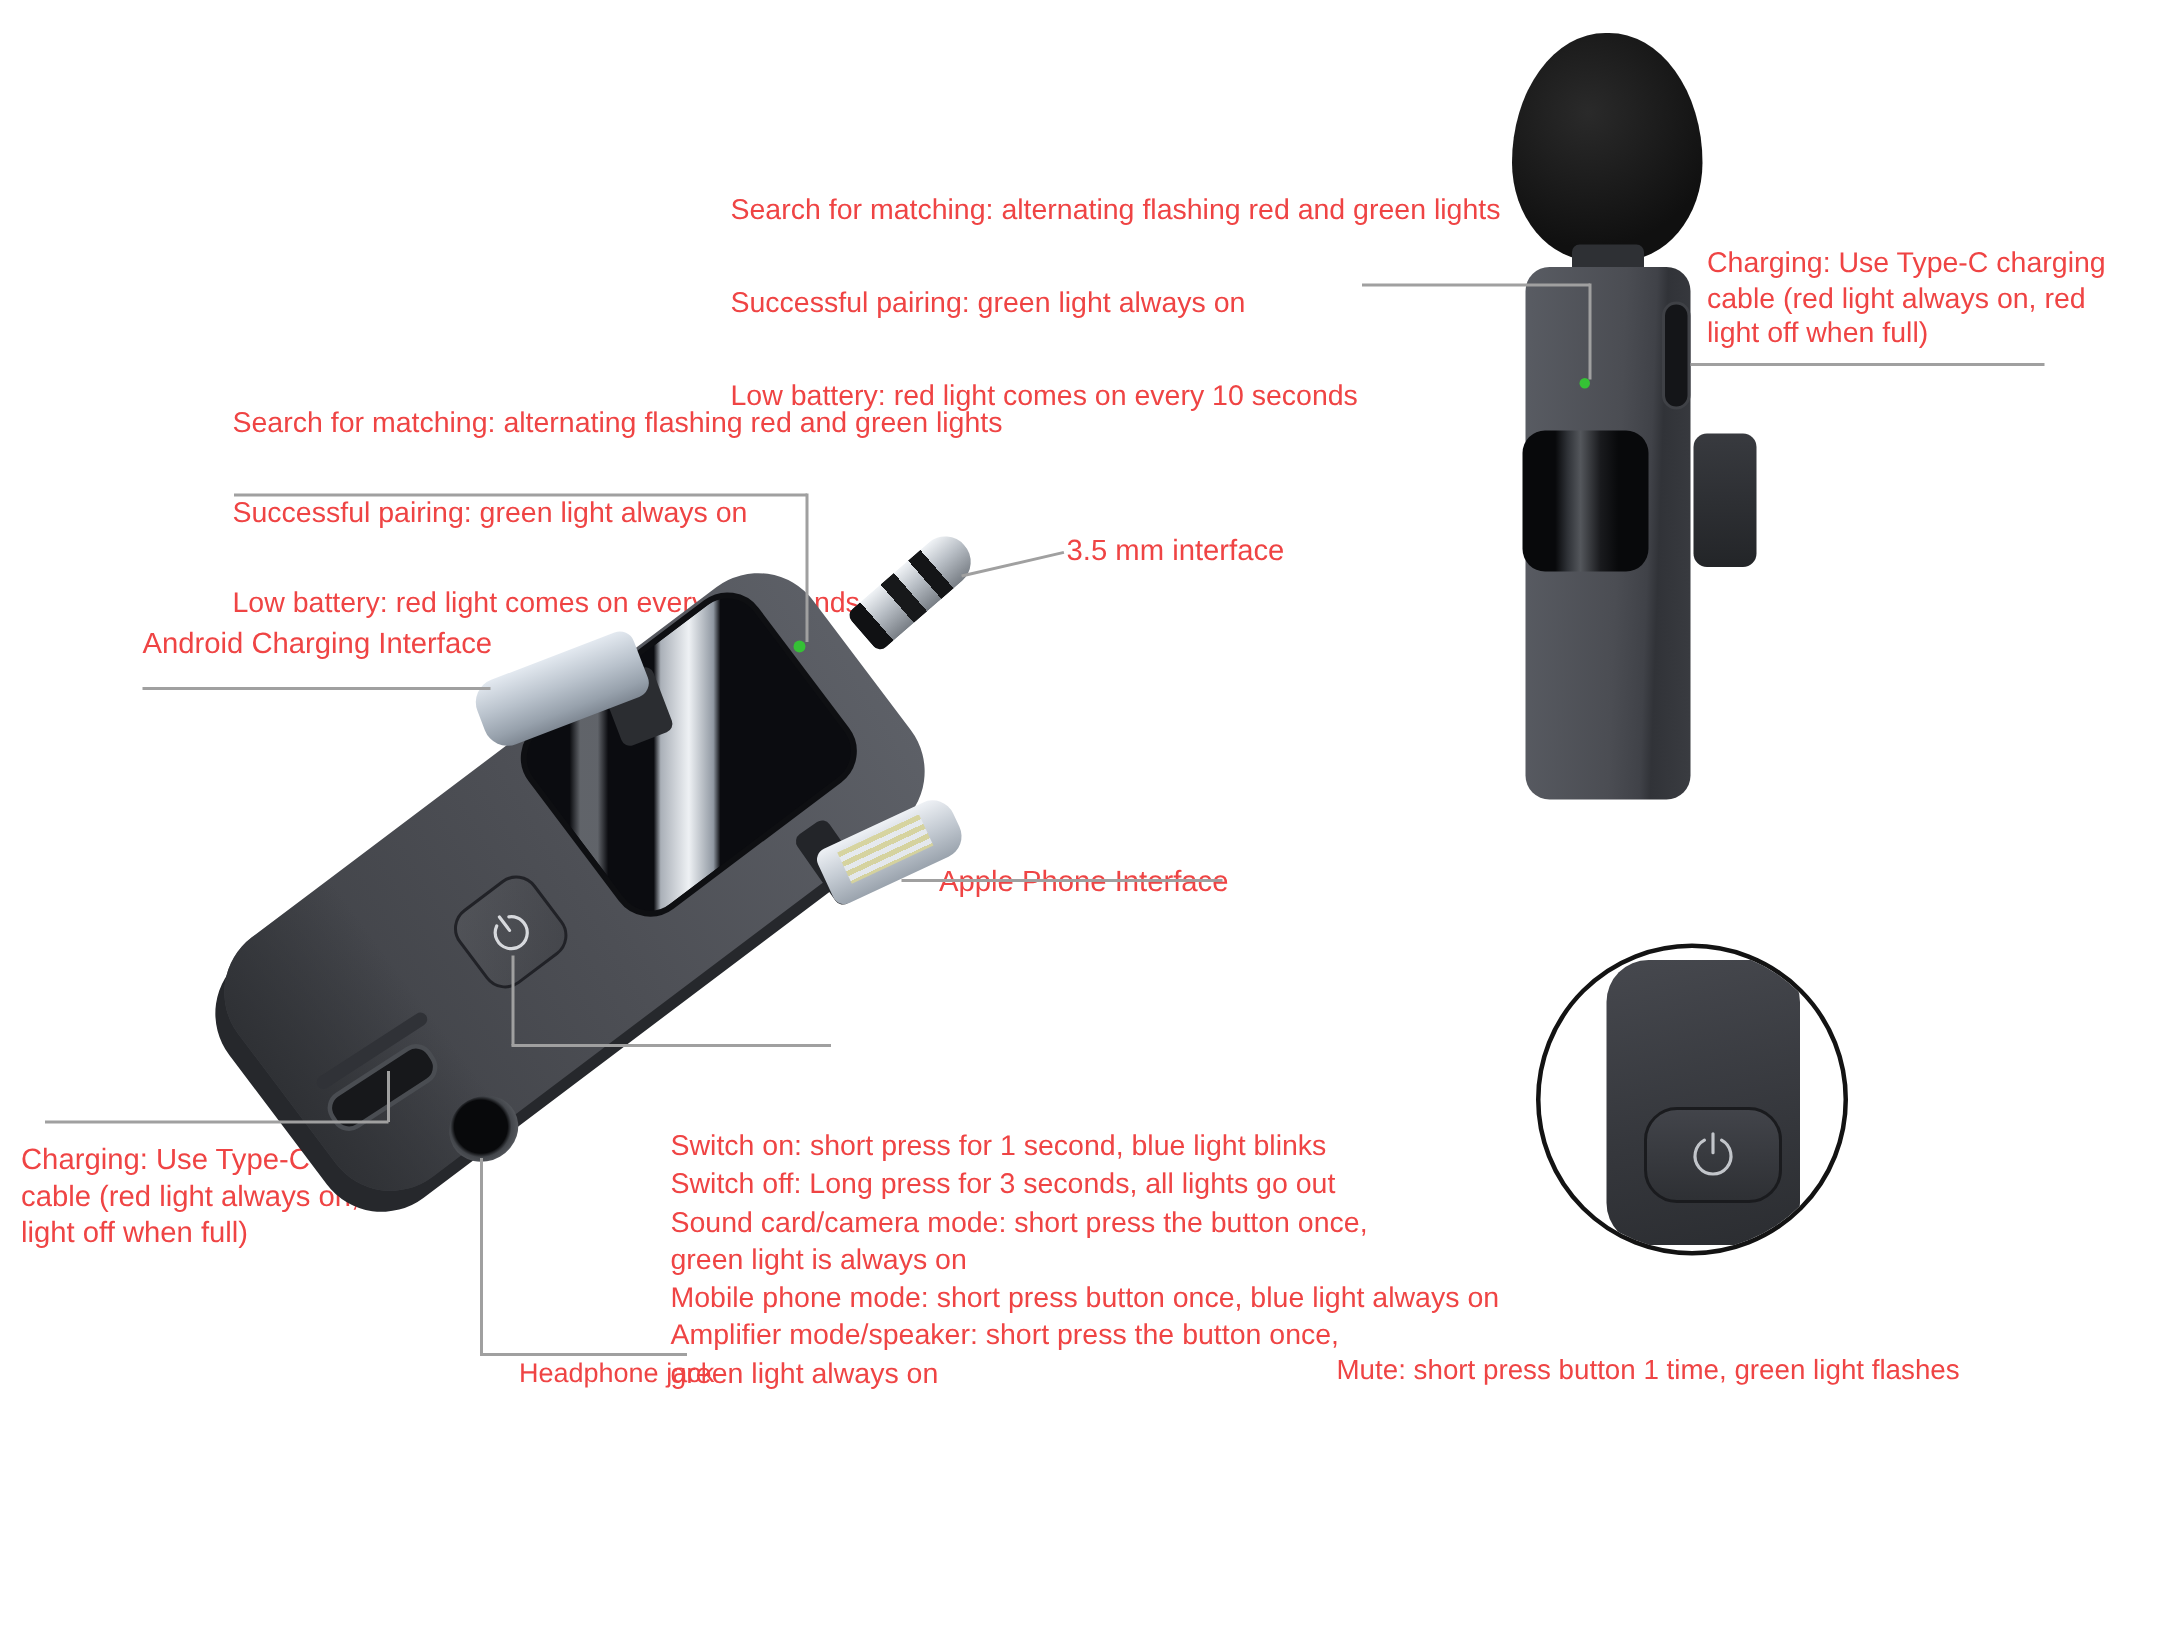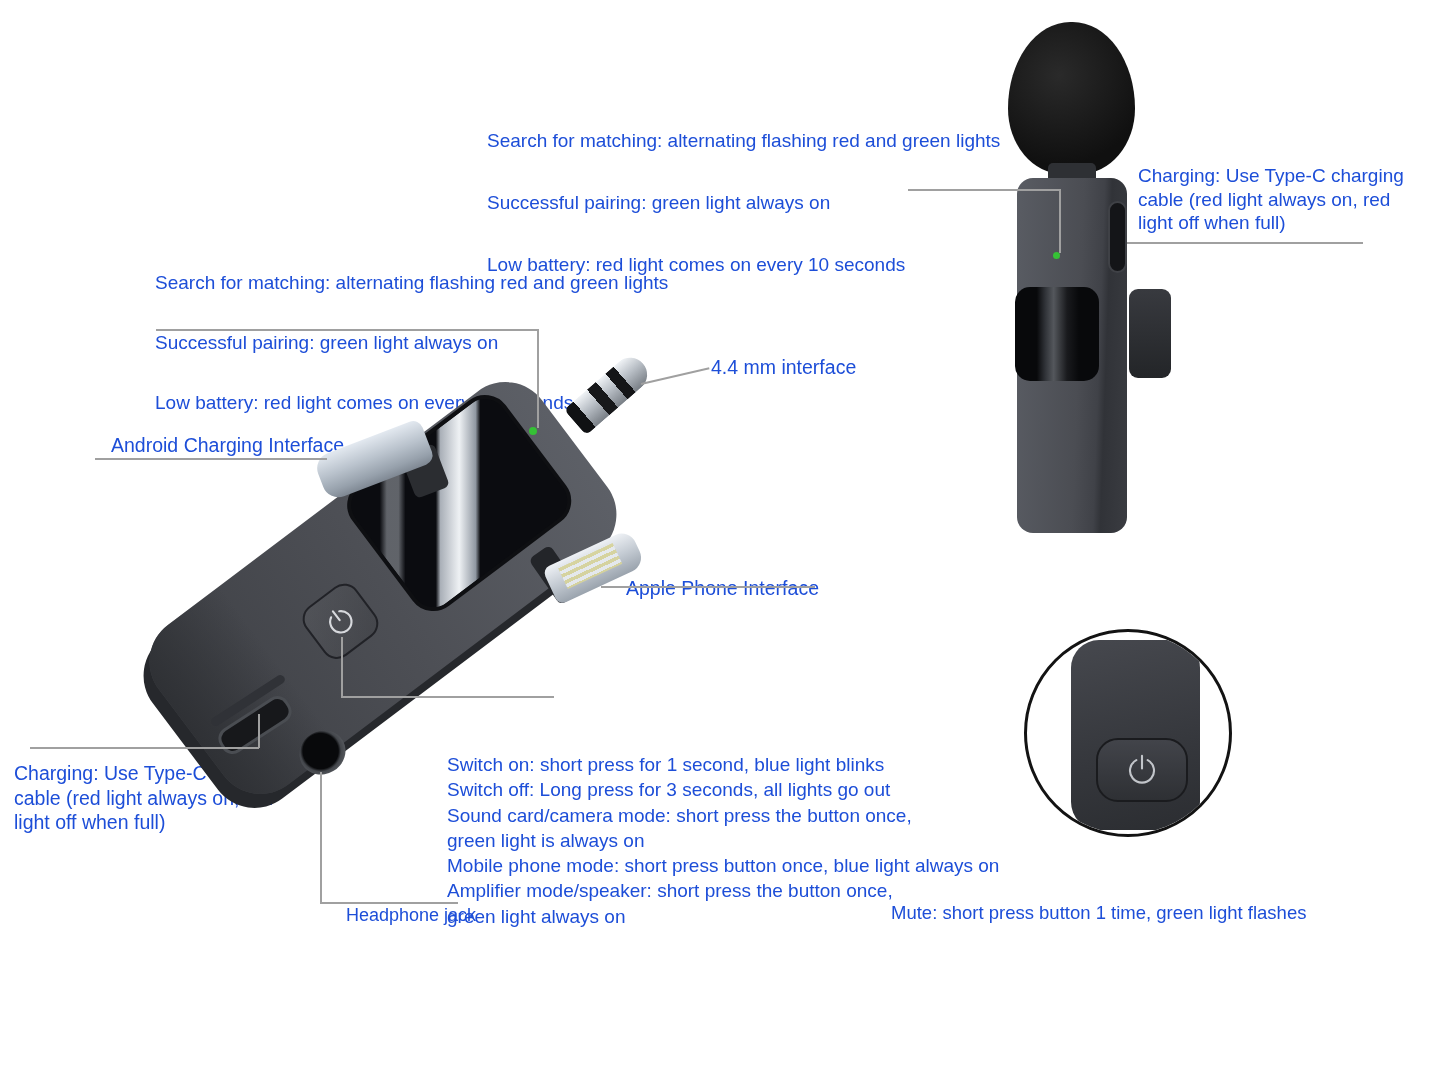--- a/index.html
+++ b/index.html
@@ -1,17 +1,17 @@
 <!DOCTYPE html>
 <html><head>
 <meta charset="utf-8">
 <style>
   html,body{margin:0;padding:0;background:#fff;}
   .canvas{position:relative;width:1445px;height:1000px;background:#ffffff;overflow:hidden;
-          font-family:"Liberation Sans",sans-serif;color:#1d4ed8;}
+          font-family:"Liberation Sans",sans-serif;color:#ef4444;}
   .txt{position:absolute;font-size:19px;line-height:30px;white-space:pre-line;}
   .ln{position:absolute;background:#a0a0a0;z-index:6;}
   .dot{position:absolute;background:#35c135;border-radius:50%;z-index:7;}
   
   .receiver{position:absolute;left:95px;top:360px;width:600px;height:480px;z-index:2;}
   .rc-side{position:absolute;left:42px;top:142px;width:480px;height:200px;border-radius:46px;
            transform:rotate(-37deg);background:#26282c;}
   .rc-body{position:absolute;left:48px;top:128px;width:480px;height:200px;border-radius:46px;
            transform:rotate(-37deg);background:linear-gradient(95deg,#3e4045,#4d4f55 50%,#5d6067 100%);}
   .rc-endface{position:absolute;left:0;top:0;width:130px;height:100%;border-radius:46px 0 0 46px;
@@ -111,22 +111,22 @@
 
   <div class="txt t-rcvcharge">Charging: Use Type-C charging
 cable (red light always on, red
 light off when full)</div>
 
   <div class="txt t-controls" style="position:absolute;">
     <p>Mute: short press button 1 time, green light flashes</p>
     
   </div>
 
-  <div class="lbl" style="left:95px;top:434px;margin-left:16px;">Android Charging Interface</div>
-  <div class="lbl" style="left:711px;top:356px;">4.4 mm interface</div>
+  <div class="lbl" style="left:95px;top:418px;">Android Charging Interface</div>
+  <div class="lbl" style="left:711px;top:356px;">3.5 mm interface</div>
   <div class="lbl" style="left:626px;top:561px;margin-top:16px;">Apple Phone Interface</div>
   <div class="lbl" style="left:322px;top:905px;font-size:18px;margin-left:24px;">Headphone jack</div>
 
   <div class="ln" style="left:908px;top:189px;width:152px;height:1.5px;"></div>
   <div class="ln" style="left:1059px;top:189px;width:1.5px;height:64px;"></div>
   <div class="ln" style="left:1127px;top:242px;width:236px;height:1.5px;"></div>
   <div class="ln" style="left:641px;top:383px;width:70px;height:1.5px;transform:rotate(-13deg);transform-origin:left center;"></div>
   <div class="ln" style="left:95px;top:458px;width:232px;height:1.5px;"></div>
   <div class="ln" style="left:601px;top:586px;width:214px;height:1.5px;"></div>
   <div class="ln" style="left:156px;top:329px;width:382px;height:1.5px;"></div>

